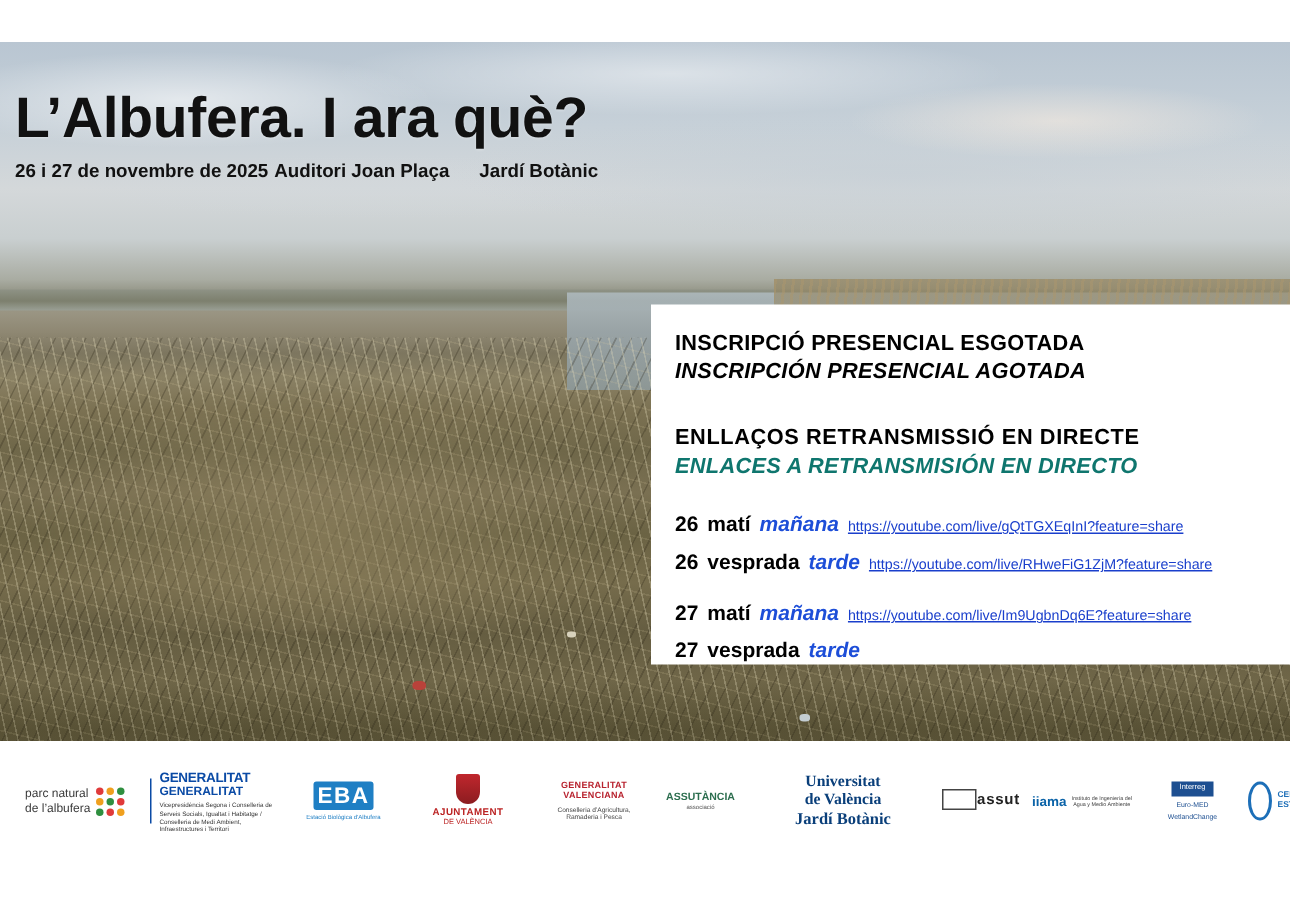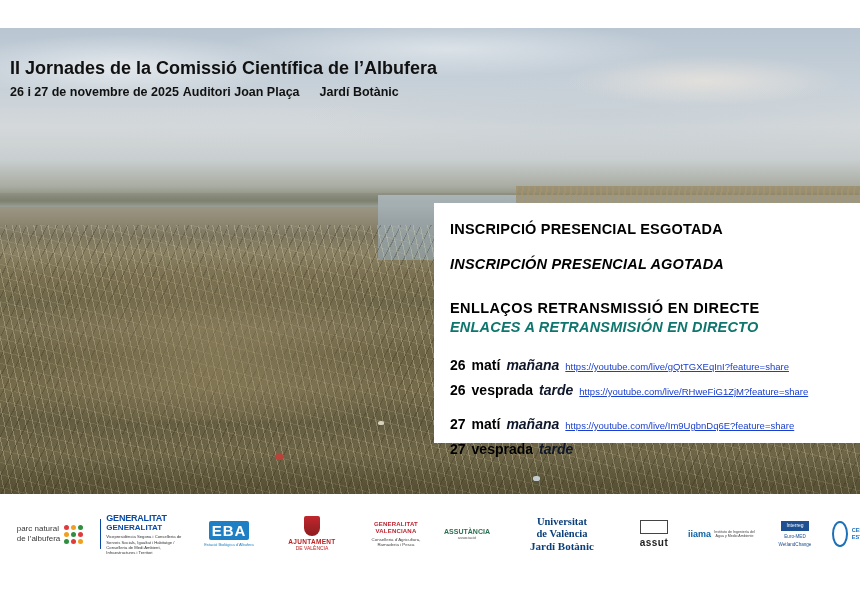--- a/index.html
+++ b/index.html
@@ -149,21 +149,21 @@
     font-weight: bold;
     color: #000;
     letter-spacing: 0.2px;
   }
   .panel-l2 {
     font-size: 14.5px;
     font-weight: bold;
     font-style: italic;
     color: #000;
     letter-spacing: 0.2px;
-    margin-top: 19px;
+    margin-top: 3px;
   }
   .panel-l3 {
     font-size: 14.5px;
     font-weight: bold;
     color: #000;
     letter-spacing: 0.4px;
     margin-top: 28px;
   }
   .panel-l4 {
     font-size: 14.5px;
@@ -176,21 +176,21 @@
   .links { margin-top: 22px; }
   .link-row {
     display: flex;
     align-items: baseline;
     gap: 6px;
     margin-bottom: 9px;
   }
   .link-row.gap-top { margin-top: 18px; }
   .lr-day { font-size: 14px; font-weight: bold; color: #000; }
   .lr-ca  { font-size: 14px; font-weight: bold; color: #000; }
-  .lr-es  { font-size: 14px; font-weight: bold; font-style: italic; color: #0f172a; }
+  .lr-es  { font-size: 14px; font-weight: bold; font-style: italic; color: #1d4ed8; }
   .lr-url { font-size: 9.5px; color: #1a3fcc; text-decoration: underline; white-space: nowrap; }
 
   
   .logobar {
     position: absolute;
     left: 0; bottom: 0; width: 100%; height: 80px;
     background: #ffffff;
     display: flex;
     align-items: center;
     padding: 0 6px;
@@ -233,21 +233,21 @@
   .lg-ajval .t2 { font-size: 5px; color: #b22; }
 
   .lg-gva2 { width: 72px; flex-direction: column; }
   .lg-gva2 .t1 { font-size: 6px; font-weight: bold; color: #b8232f; letter-spacing: 0.2px; }
   .lg-gva2 .t2 { font-size: 4.4px; color: #444; line-height: 1.2; margin-top: 2px; }
 
   .lg-assut2 { width: 62px; flex-direction: column; }
   .lg-assut2 .t { font-size: 7px; font-weight: bold; color: #2c6e4f; }
   .lg-assut2 .sub { font-size: 4px; color: #555; }
 
-  .lg-assut { width: 56px; flex-direction: column; text-align: center; }
+  .lg-assut { width: 56px; flex-direction: row; text-align: center; }
   .lg-assut .t { font-size: 10px; font-weight: bold; color: #222; letter-spacing: 0.5px; }
   .lg-assut .rect { width: 26px; height: 12px; border: 1.4px solid #444; margin-bottom: 3px; }
 
   .lg-uv { width: 120px; flex-direction: column; }
   .lg-uv .t1 { font-size: 10.5px; color: #0a3f7a; font-weight: bold; font-family: "Liberation Serif", serif; }
   .lg-uv .t2 { font-size: 11px; color: #0a3f7a; font-weight: bold; font-family: "Liberation Serif", serif; }
 
   .lg-iiama { width: 74px; flex-direction: row; }
   .lg-iiama .t1 { font-size: 9px; font-weight: bold; color: #0b63a8; }
   .lg-iiama .t2 { font-size: 3.6px; color: #444; line-height: 1.2; }
@@ -275,21 +275,21 @@
     <div class="dark-low"></div>
     <span class="speck" style="left:32%;top:78%;width:9px;height:6px;background:#b9423a;"></span>
     <span class="speck" style="left:54%;top:86%;width:10px;height:7px;background:#a73a33;"></span>
     <span class="speck" style="left:62%;top:82%;width:7px;height:5px;background:#c3cdd2;"></span>
     <span class="speck" style="left:18%;top:88%;width:8px;height:5px;background:#cdd3d6;"></span>
     <span class="speck" style="left:76%;top:90%;width:9px;height:5px;background:#6e8fa8;"></span>
     <span class="speck" style="left:44%;top:72%;width:6px;height:4px;background:#d8d2bd;"></span>
   </div>
 
   <div class="headline">
-    <div class="title-sub">II Jornades de la Comissió Científica de l’Albufera</div>
+    <h1 class="title-main">L’Albufera. I ara què?</h1>
     <div class="title-line3">
       <span>26 i 27 de novembre de 2025</span>
       <span class="t3-venue">
         <span>Auditori Joan Plaça</span>
         <span>Jardí Botànic</span>
       </span>
     </div>
   </div>
 
   <div class="panel">

